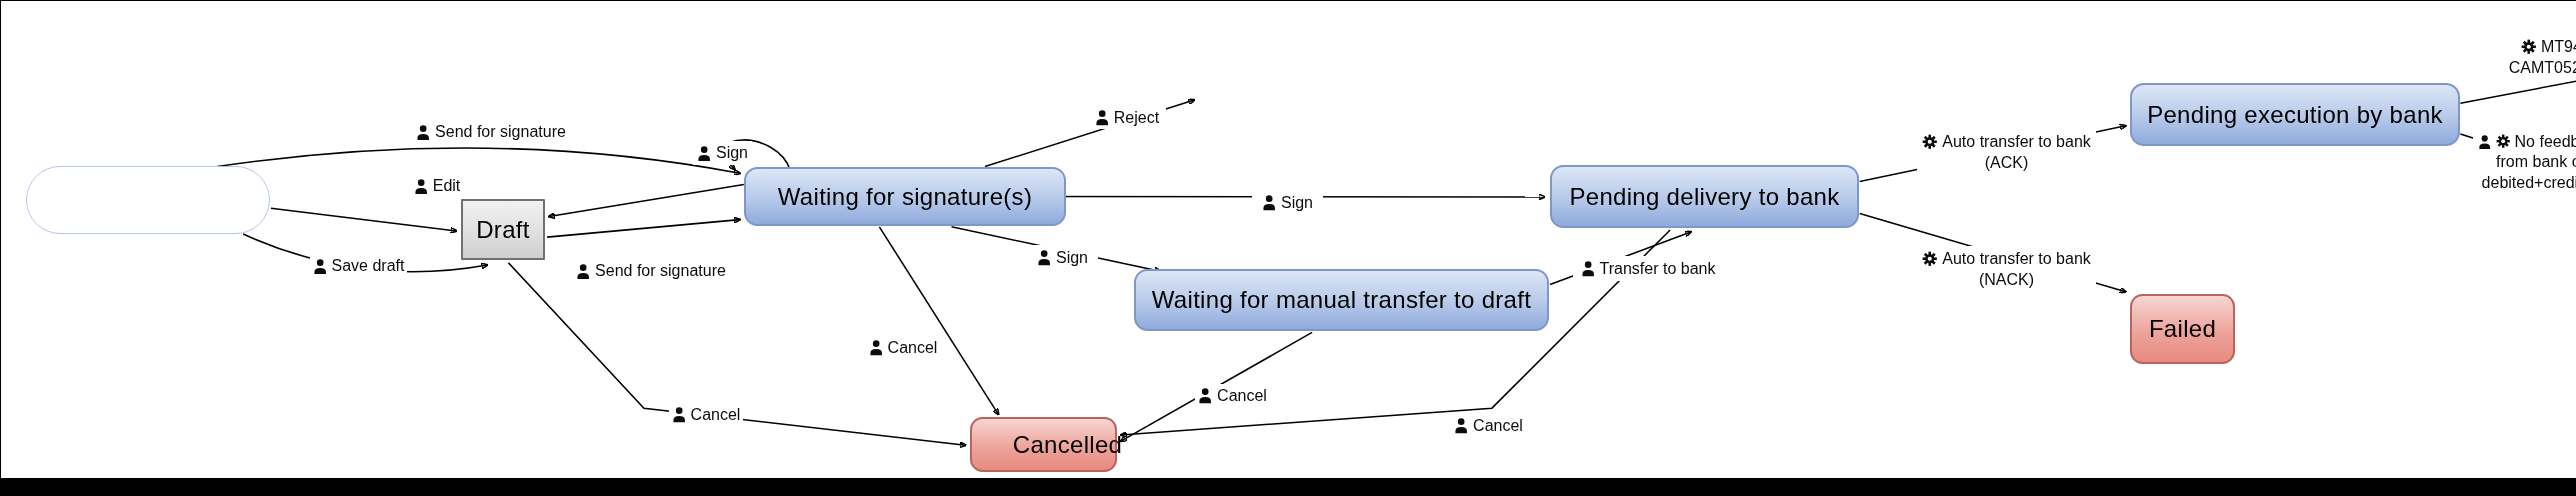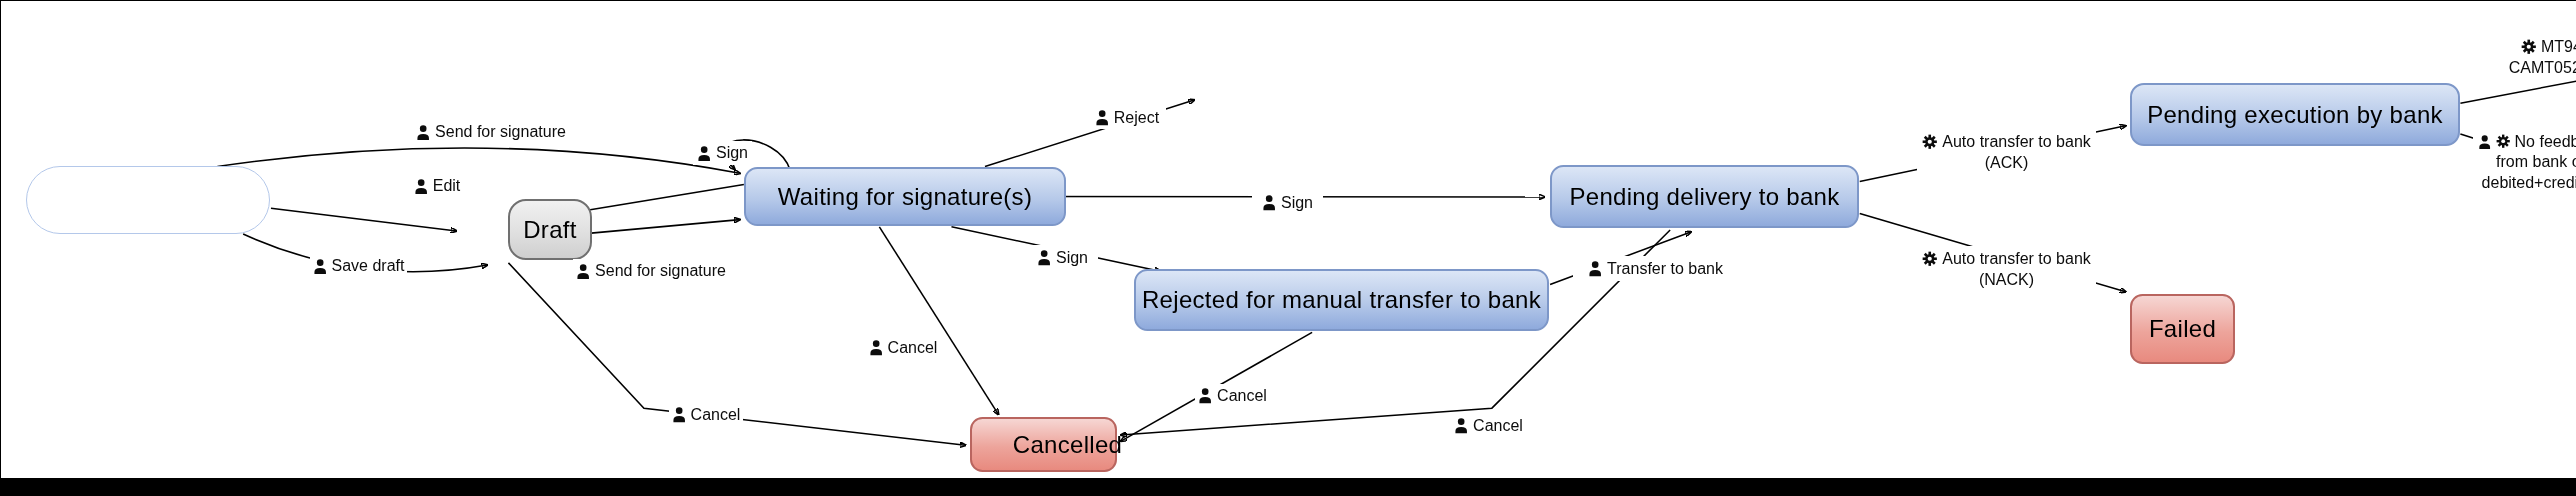--- a/index.html
+++ b/index.html
@@ -16,21 +16,21 @@
   #edges{position:absolute;left:0;top:0;width:3091px;height:497px;z-index:1;}
   #edges path{stroke:#000;stroke-width:3;fill:none;}
   .state{
     position:absolute;z-index:2;
     display:flex;align-items:center;justify-content:center;
     font-size:24px;letter-spacing:0.3px;color:#000;
     text-align:center;box-sizing:border-box;
   }
   .state.blue{background:linear-gradient(#dce6f6, #b6c9e9 55%, #8faadc);border:2.1px solid #7d97c8;border-radius:13.4px;}
   .state.red{background:linear-gradient(#f6d6d3, #eda49b 55%, #e88a7f);border:2.1px solid #b9655f;border-radius:12.4px;}
-  .state.gray{background:linear-gradient(#f1f1f1, #e0e0e0 55%, #cfcfcf);border:2.6px solid #707070;border-radius:18px;margin-left:47px;}
+  .state.gray{background:linear-gradient(#f1f1f1, #e0e0e0 55%, #cfcfcf);border:2.6px solid #707070;border-radius:1px;}
   .state.start{background:#ffffff;border:1.5px solid #b4c8ea;border-radius:36px;}
   .tlabel{
     position:absolute;z-index:3;
     background:#ffffff;
     display:flex;flex-direction:column;justify-content:center;
     gap:1px;font-size:16px;line-height:1.22;color:#0c0c0c;
     box-sizing:border-box;text-align:center;
   }
   .trow{display:flex;align-items:center;justify-content:center;gap:4.6px;white-space:nowrap;}
   .icn{flex:0 0 auto;display:block;}
@@ -71,21 +71,21 @@
   <div class="state start" style="left:25px;top:165px;width:244px;height:68px;">
       <span></span>
     </div>
   <div class="state gray" style="left:460px;top:198px;width:84px;height:61px;">
       <span>Draft</span>
     </div>
   <div class="state blue" style="left:743px;top:166px;width:322px;height:59px;">
       <span>Waiting for signature(s)</span>
     </div>
   <div class="state blue" style="left:1133px;top:268px;width:415px;height:62px;">
-      <span>Rejected for manual transfer to bank</span>
+      <span>Waiting for manual transfer to draft</span>
     </div>
   <div class="state blue" style="left:1549px;top:164px;width:309px;height:63px;justify-content:center;">
       <span>Pending delivery to bank</span>
     </div>
   <div class="state blue" style="left:2129px;top:82px;width:330px;height:63px;border-radius:14px;">
       <span>Pending execution by bank</span>
     </div>
   <div class="state red" style="left:2129px;top:269px;width:105px;height:70px;margin-top:24px;">
       <span>Failed</span>
     </div>
@@ -158,21 +158,21 @@
   </div>
   <div class="tlabel" style="left:1026px;top:244px;width:71px;height:25px;">
     <div class="trow">
         <svg class="icn" width="14.4" height="16.5" viewBox="0 0 20 22">
           <circle cx="10" cy="6" r="4.6" fill="#0c0c0c"></circle>
           <path d="M2 22 L2 19 Q2 13.5 10 13.5 Q18 13.5 18 19 L18 22 Z" fill="#0c0c0c"></path>
         </svg>
         <span>Sign</span>
       </div>
   </div>
-  <div class="tlabel" style="left:1572px;top:255px;width:150px;height:25px;align-items:flex-end;">
+  <div class="tlabel" style="left:1572px;top:255px;width:150px;height:25px;">
     <div class="trow">
         <svg class="icn" width="14.4" height="16.5" viewBox="0 0 20 22">
           <circle cx="10" cy="6" r="4.6" fill="#0c0c0c"></circle>
           <path d="M2 22 L2 19 Q2 13.5 10 13.5 Q18 13.5 18 19 L18 22 Z" fill="#0c0c0c"></path>
         </svg>
         <span>Transfer to bank</span>
       </div>
   </div>
 
   <div class="tlabel" style="left:1916px;top:129px;width:179px;height:44px;">

